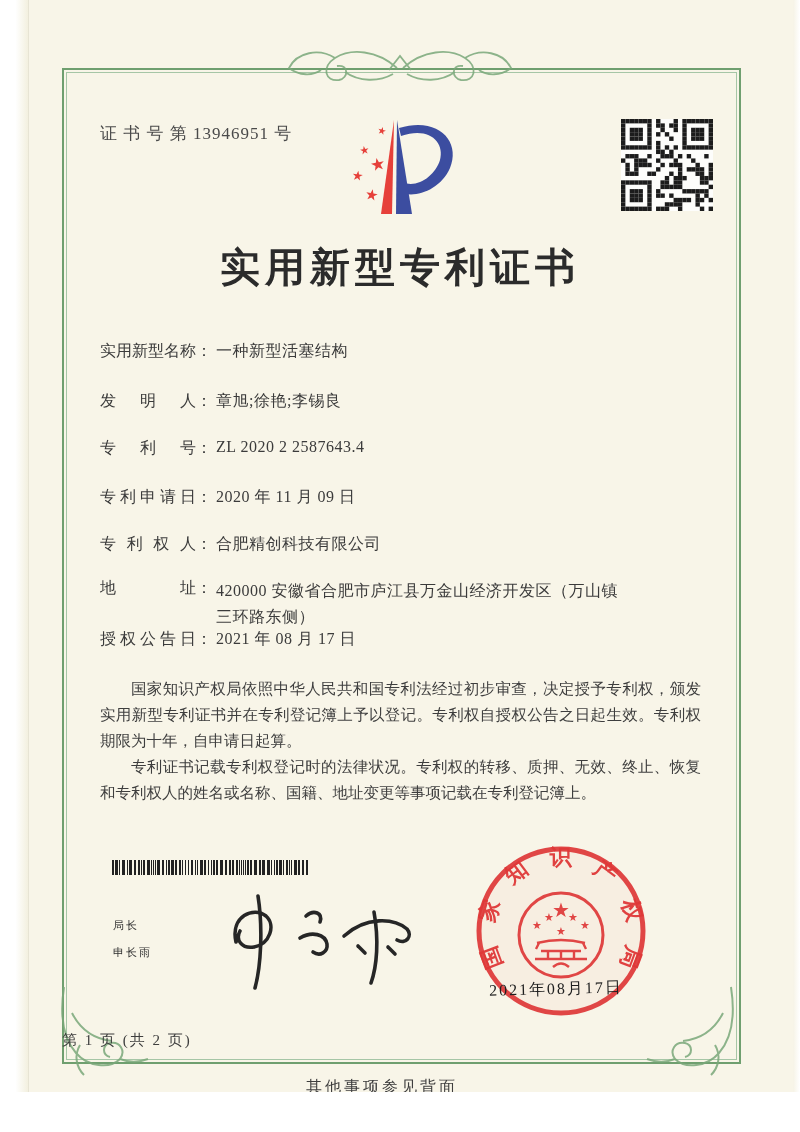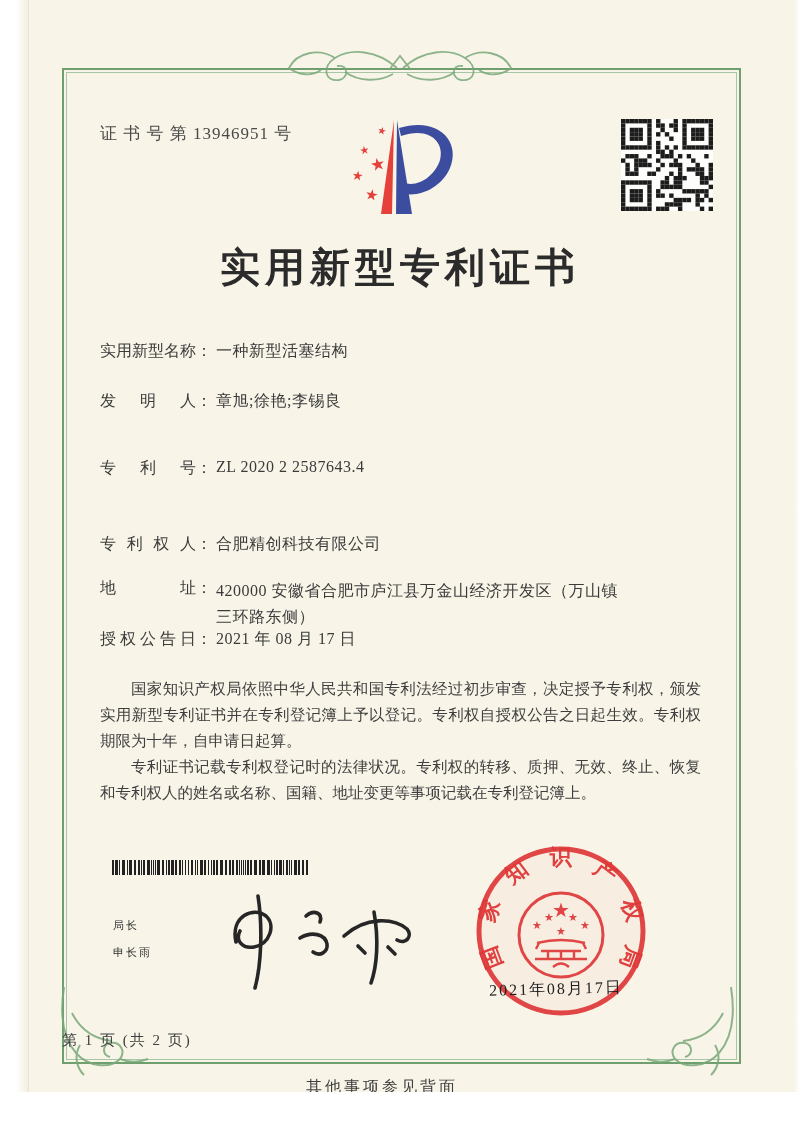--- a/index.html
+++ b/index.html
@@ -358,23 +358,27 @@
   <div class="title">实用新型专利证书</div>
 
   <div class="row" style="top:391px">
     <span class="flabel">发明人</span><span class="colon">：</span>
     <span class="fvalue">章旭;徐艳;李锡良</span>
   </div>
   <div class="row" style="top:341px">
     <span class="flabel">实用新型名称</span><span class="colon">：</span>
     <span class="fvalue">一种新型活塞结构</span>
   </div>
-  <div class="row" style="top:458px">
+  <div class="row" style="top:438px">
     <span class="flabel">专利号</span><span class="colon">：</span>
     <span class="fvalue">ZL 2020 2 2587643.4</span>
+  </div>
+  <div class="row" style="top:487px">
+    <span class="flabel">专利申请日</span><span class="colon">：</span>
+    <span class="fvalue">2020 年 11 月 09 日</span>
   </div>
   <div class="row" style="top:534px">
     <span class="flabel">专利权人</span><span class="colon">：</span>
     <span class="fvalue">合肥精创科技有限公司</span>
   </div>
   <div class="row" style="top:578px">
     <span class="flabel">地址</span><span class="colon">：</span>
     <span class="fvalue wrap">420000 安徽省合肥市庐江县万金山经济开发区（万山镇三环路东侧）</span>
   </div>
 

